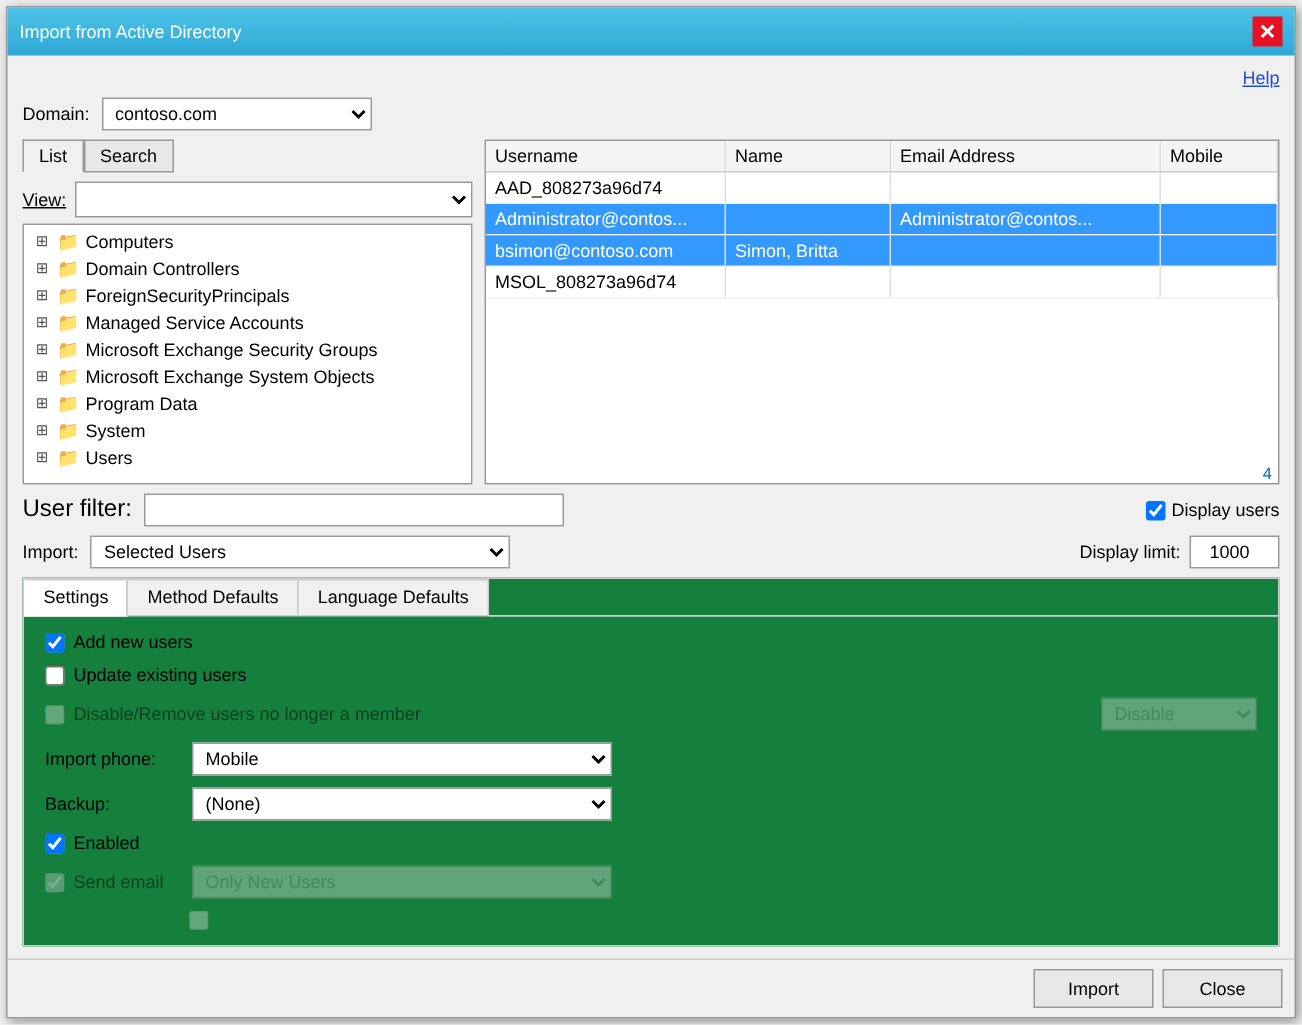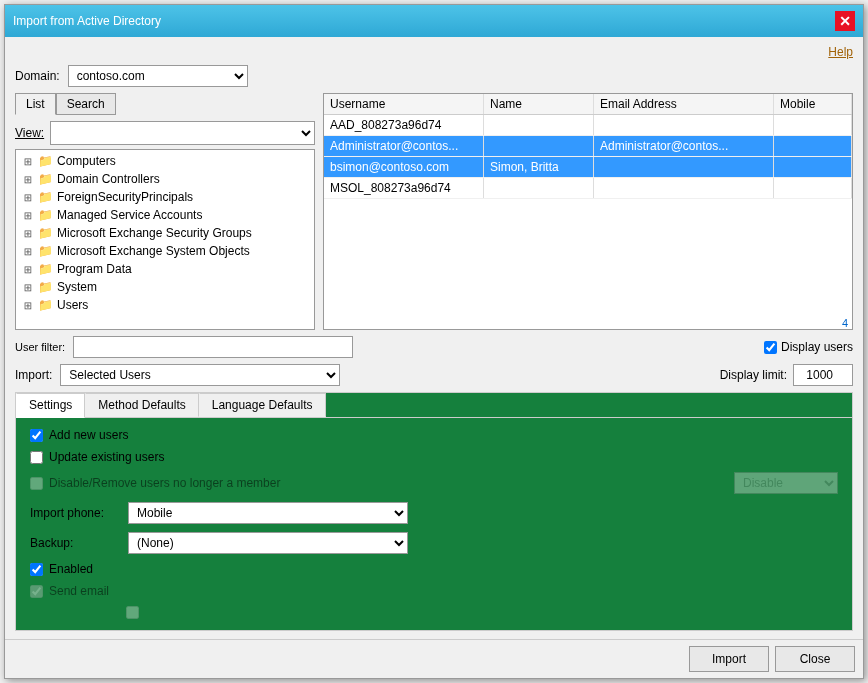--- a/index.html
+++ b/index.html
@@ -1,21 +1,21 @@
 <!DOCTYPE html>
 <html><head>
   <meta charset="utf-8">
   <style>
     * { box-sizing: border-box; margin: 0; padding: 0; font-family: 'Segoe UI', Tahoma, sans-serif; font-size: 12px; }
     body { background: #f0f0f0; display: flex; justify-content: center; align-items: center; height: 683px; width: 868px; }
     .dialog { width: 860px; height: 675px; background: #f0f0f0; border: 1px solid #999; box-shadow: 2px 2px 8px rgba(0,0,0,0.4); display: flex; flex-direction: column; }
     .title-bar { background: linear-gradient(to bottom, #4dc3e8, #2ea8d5); color: white; padding: 6px 8px; display: flex; justify-content: space-between; align-items: center; font-size: 13px; font-weight: normal; }
     .title-bar-close { background: #e81123; color: white; border: none; width: 20px; height: 20px; cursor: pointer; font-size: 14px; display: flex; align-items: center; justify-content: center; font-weight: bold; }
     .dialog-body { flex: 1; padding: 8px 10px; display: flex; flex-direction: column; gap: 6px; overflow: hidden; }
-    .help-link { text-align: right; color: #a16207; cursor: pointer; font-size: 12px; text-decoration: underline; }
+    .help-link { text-align: right; color: #1d4ed8; cursor: pointer; font-size: 12px; text-decoration: underline; }
     .domain-row { display: flex; align-items: center; gap: 8px; }
     .domain-label { font-size: 12px; white-space: nowrap; }
     .domain-select { width: 180px; height: 22px; border: 1px solid #999; padding: 1px 4px; background: white; }
     .main-area { display: flex; gap: 8px; flex: 1; min-height: 0; }
     .left-panel { width: 300px; display: flex; flex-direction: column; gap: 4px; }
     .tab-bar { display: flex; gap: 0; }
     .tab { border: 1px solid #999; background: #e8e8e8; padding: 3px 10px; cursor: pointer; font-size: 12px; }
     .tab.active { background: #f0f0f0; border-bottom: 1px solid #f0f0f0; z-index: 1; }
     .view-row { display: flex; align-items: center; gap: 6px; margin-top: 2px; text-decoration: underline; }
     .view-label { font-size: 12px; }
@@ -30,21 +30,21 @@
     .grid-col { padding: 3px 6px; font-weight: normal; border-right: 1px solid #ddd; font-size: 12px; }
     .grid-col:last-child { flex: 1; }
     .col-username { width: 160px; }
     .col-name { width: 110px; }
     .col-email { width: 180px; }
     .col-mobile { flex: 1; }
     .grid-row { display: flex; border-bottom: 1px solid #f0f0f0; cursor: pointer; }
     .grid-row.selected { background: #3399ff; color: white; }
     .grid-row .grid-col { padding: 3px 6px; }
     .filter-row { display: flex; align-items: center; gap: 8px; }
-    .filter-label { font-size: 11px; white-space: nowrap; }
+    .filter-label { font-size: 16px; white-space: nowrap; }
     .filter-input { flex: 1; height: 22px; border: 1px solid #999; padding: 1px 4px; background: white; max-width: 280px; }
     .display-users { display: flex; align-items: center; gap: 4px; margin-left: auto; }
     .import-row { display: flex; align-items: center; gap: 8px; }
     .import-label { font-size: 12px; white-space: nowrap; }
     .import-select { width: 280px; height: 22px; border: 1px solid #999; padding: 1px 4px; background: white; }
     .display-limit { display: flex; align-items: center; gap: 6px; margin-left: auto; }
     .display-limit-label { font-size: 12px; }
     .display-limit-input { width: 60px; height: 22px; border: 1px solid #999; padding: 1px 4px; background: white; text-align: right; }
     .settings-panel { border: 1px solid #ccc; background: #15803d; flex: 1; display: flex; flex-direction: column; }
     .settings-tabs { display: flex; border-bottom: 1px solid #ccc; }
@@ -252,20 +252,24 @@
           <div class="checkbox-row" style="width:90px;">
             <input type="checkbox" checked="" style="">
             <label>Enabled</label>
           </div>
         </div>
         <div class="field-row disabled-row">
           <div class="checkbox-row" style="width:90px;">
             <input type="checkbox" checked="" disabled="" style="">
             <label>Send email</label>
           </div>
+          <select class="field-select disabled" disabled="">
+            <option>Only New Users</option>
+            <option>All Users</option>
+          </select>
         </div>
         <div class="checkbox-row disabled-row" style="padding-left: 96px;">
           <input type="checkbox" disabled="" style="">
         </div>
       </div>
     </div>
   </div>
 
   <div class="action-bar">
     <button class="action-btn">Import</button>

